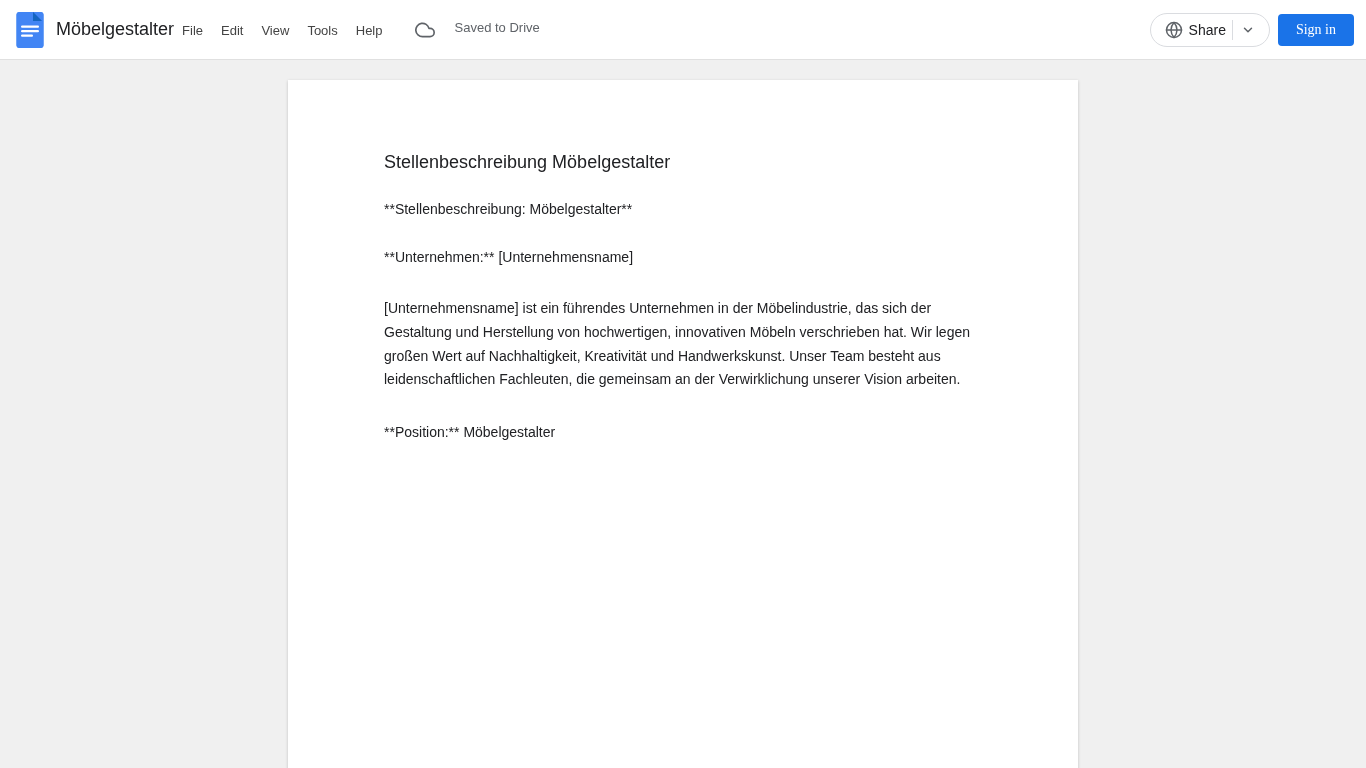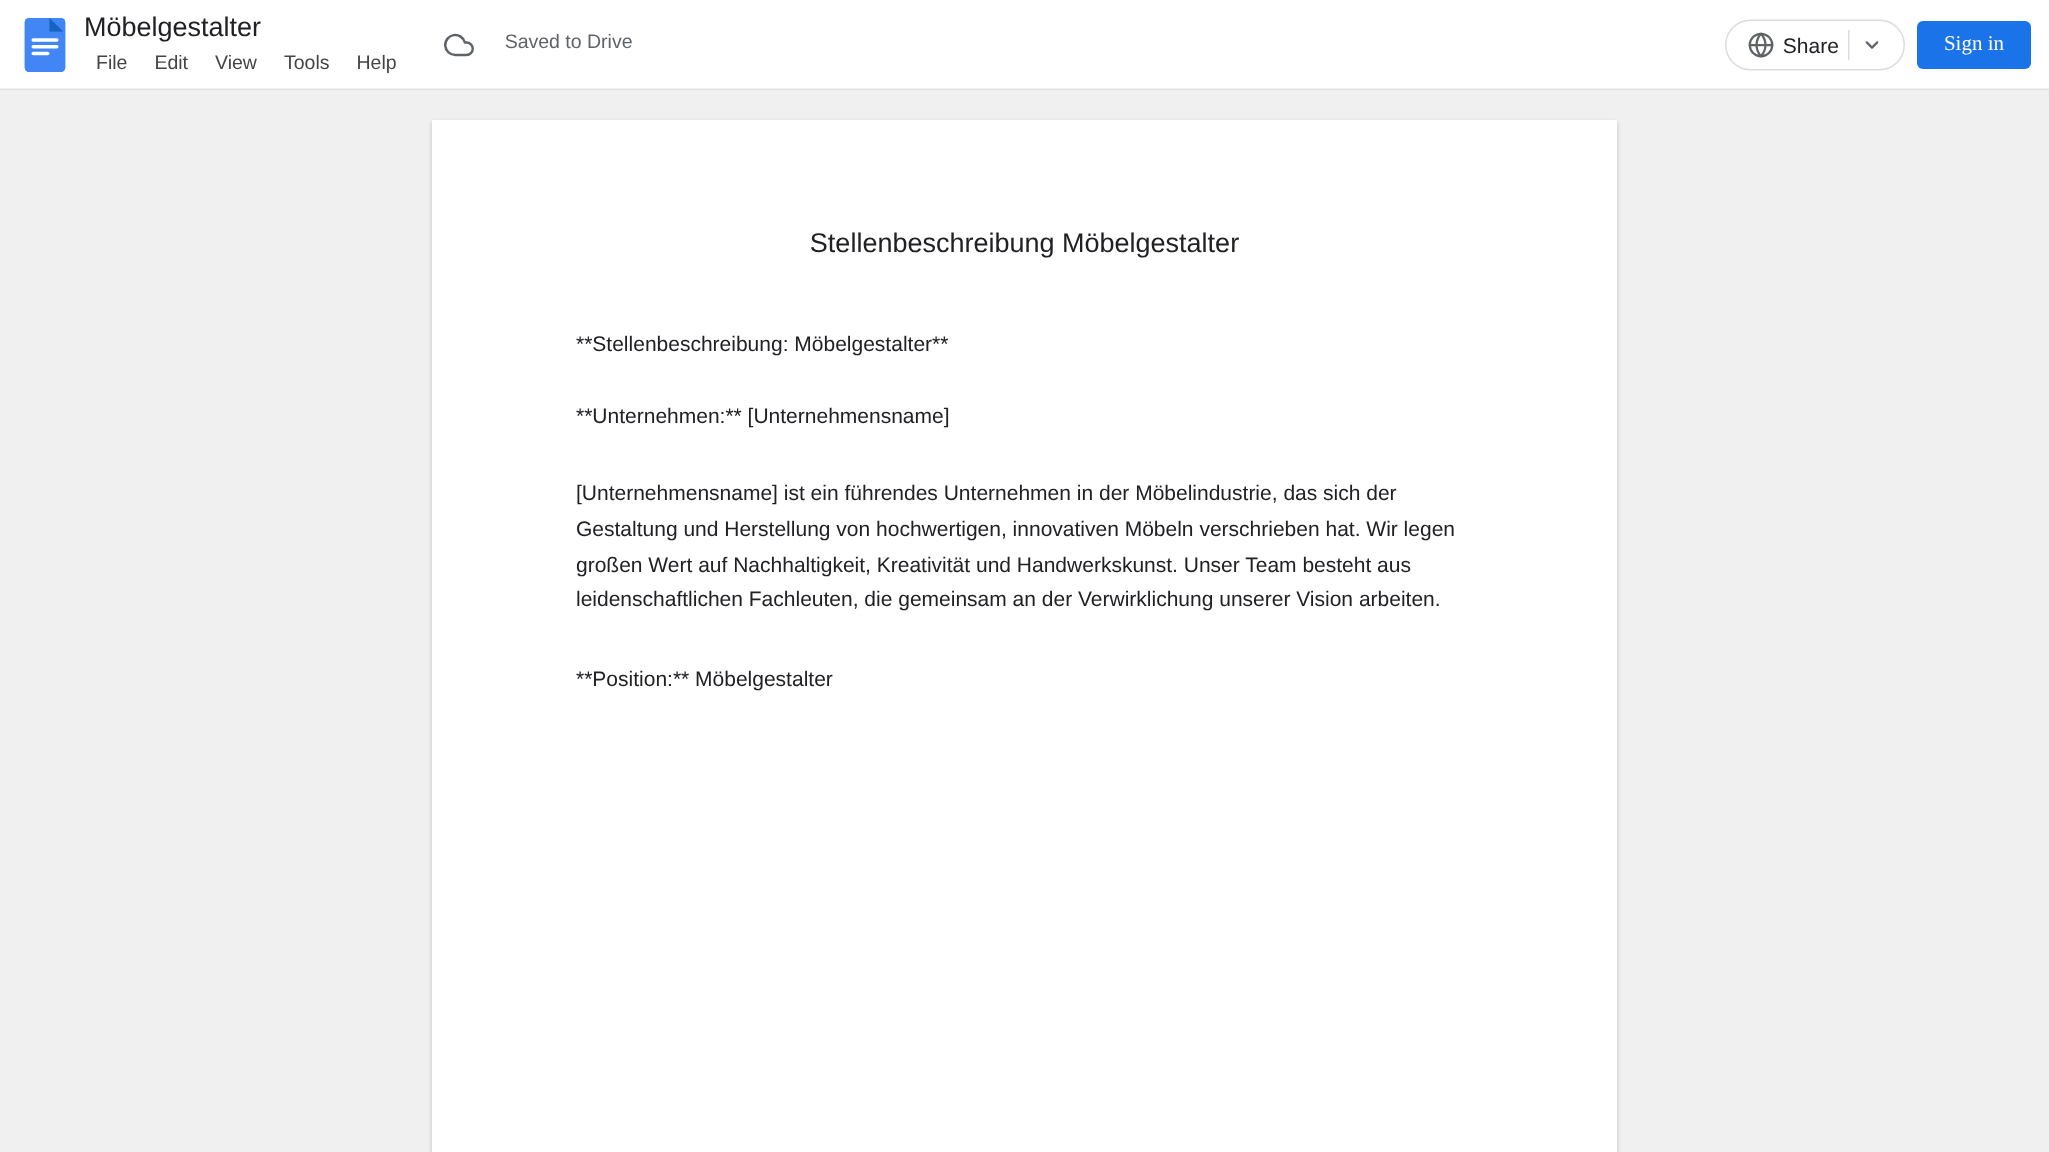--- a/index.html
+++ b/index.html
@@ -30,21 +30,21 @@
 
     #doc-icon {
       width: 36px;
       height: 36px;
       margin-right: 8px;
       flex-shrink: 0;
     }
 
     #title-area {
       display: flex;
-      flex-direction: column;
+      flex-direction: row;
       margin-right: 16px;
     }
 
     #doc-title {
       font-size: 18px;
       font-weight: 400;
       color: #202124;
       line-height: 1.2;
     }
 
@@ -124,25 +124,25 @@
 
     #page {
       background-color: #ffffff;
       width: 790px;
       min-height: 1000px;
       box-shadow: 0 1px 3px rgba(0,0,0,0.2);
       padding: 72px 96px;
     }
 
     #page-title {
-      text-align: center;
+      text-align: left;
       font-size: 18px;
       font-weight: 400;
       color: #202124;
-      margin-bottom: 48px;
+      margin-bottom: 28px;
       font-family: 'Arial', sans-serif;
     }
 
     .section {
       margin-bottom: 32px;
     }
 
     .section-heading {
       font-size: 14px;
       color: #202124;

